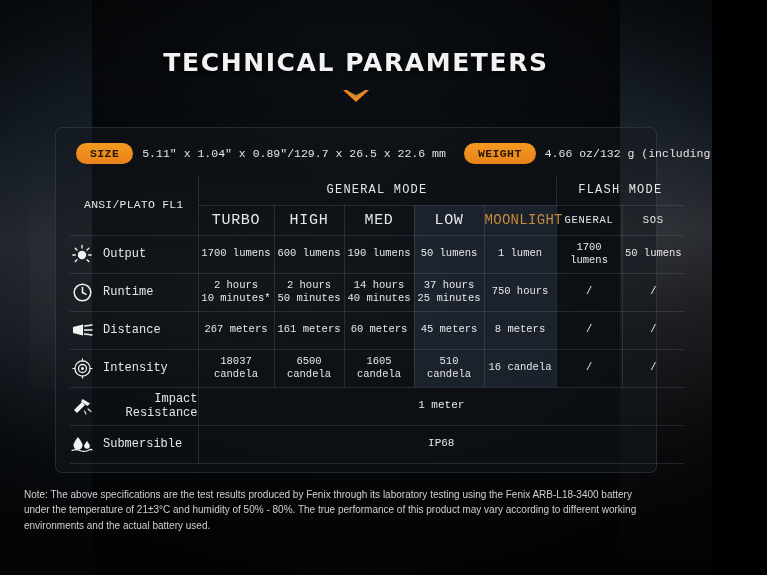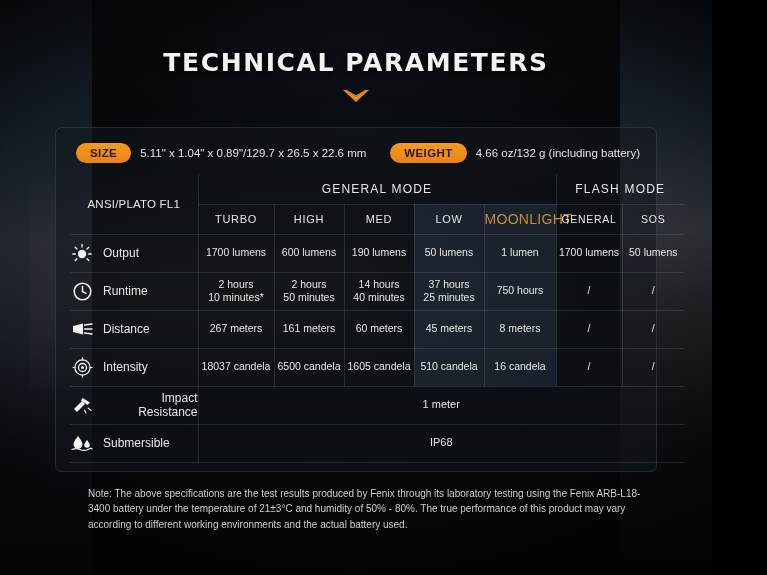--- a/index.html
+++ b/index.html
@@ -65,20 +65,21 @@
   }
 
   
   .panel {
     position: relative;
     margin: 18px 55px 0 55px;
     background: rgba(18,23,30,0.55);
     border: 1px solid rgba(120,130,145,0.22);
     border-radius: 7px;
     padding: 12px 14px 8px 14px;
+    font-family: Liberation Mono, monospace;
   }
 
   
   .sw-row {
     display: flex; align-items: center;
     gap: 9px;
     padding: 3px 2px 11px 6px;
     font-size: 11.5px;
     color: #e3e3e3;
   }
@@ -124,21 +125,21 @@
   }
   .hdr-group {
     color: #f59a21;
     font-size: 12px;
     font-weight: bold;
     letter-spacing: 1.2px;
     height: 30px;
   }
   .hdr-mode {
     color: #f59a21;
-    font-size: 11px;
+    font-size: 15px;
     font-weight: bold;
     letter-spacing: 0.7px;
     height: 30px;
   }
   .hdr-mode.dim { color: #c88a3e; font-size: 14px; letter-spacing: 0.3px; }
   .hdr-mode.sm { font-size: 10.5px; }
 
   .row-label {
     text-align: left;
     padding-left: 8px;
@@ -151,21 +152,21 @@
   .cellval { height: 38px; line-height: 1.25; font-size: 10.5px; }
   .cellval .two { display: block; }
   .slash { color: #d8d8d8; }
   .wide { font-size: 11px; }
 
   
   .tint { background: rgba(58,76,104,0.30); }
 
   
   .note {
-    margin: 14px 55px 0 88px;
+    margin: 14px 55px 0 24px;
     font-size: 10px;
     line-height: 1.55;
     color: #cfcfcf;
   }
   .note p { margin: 0; }
   .note p + p { margin-top: 2px; }
 </style>
 </head>
 <body>
 

